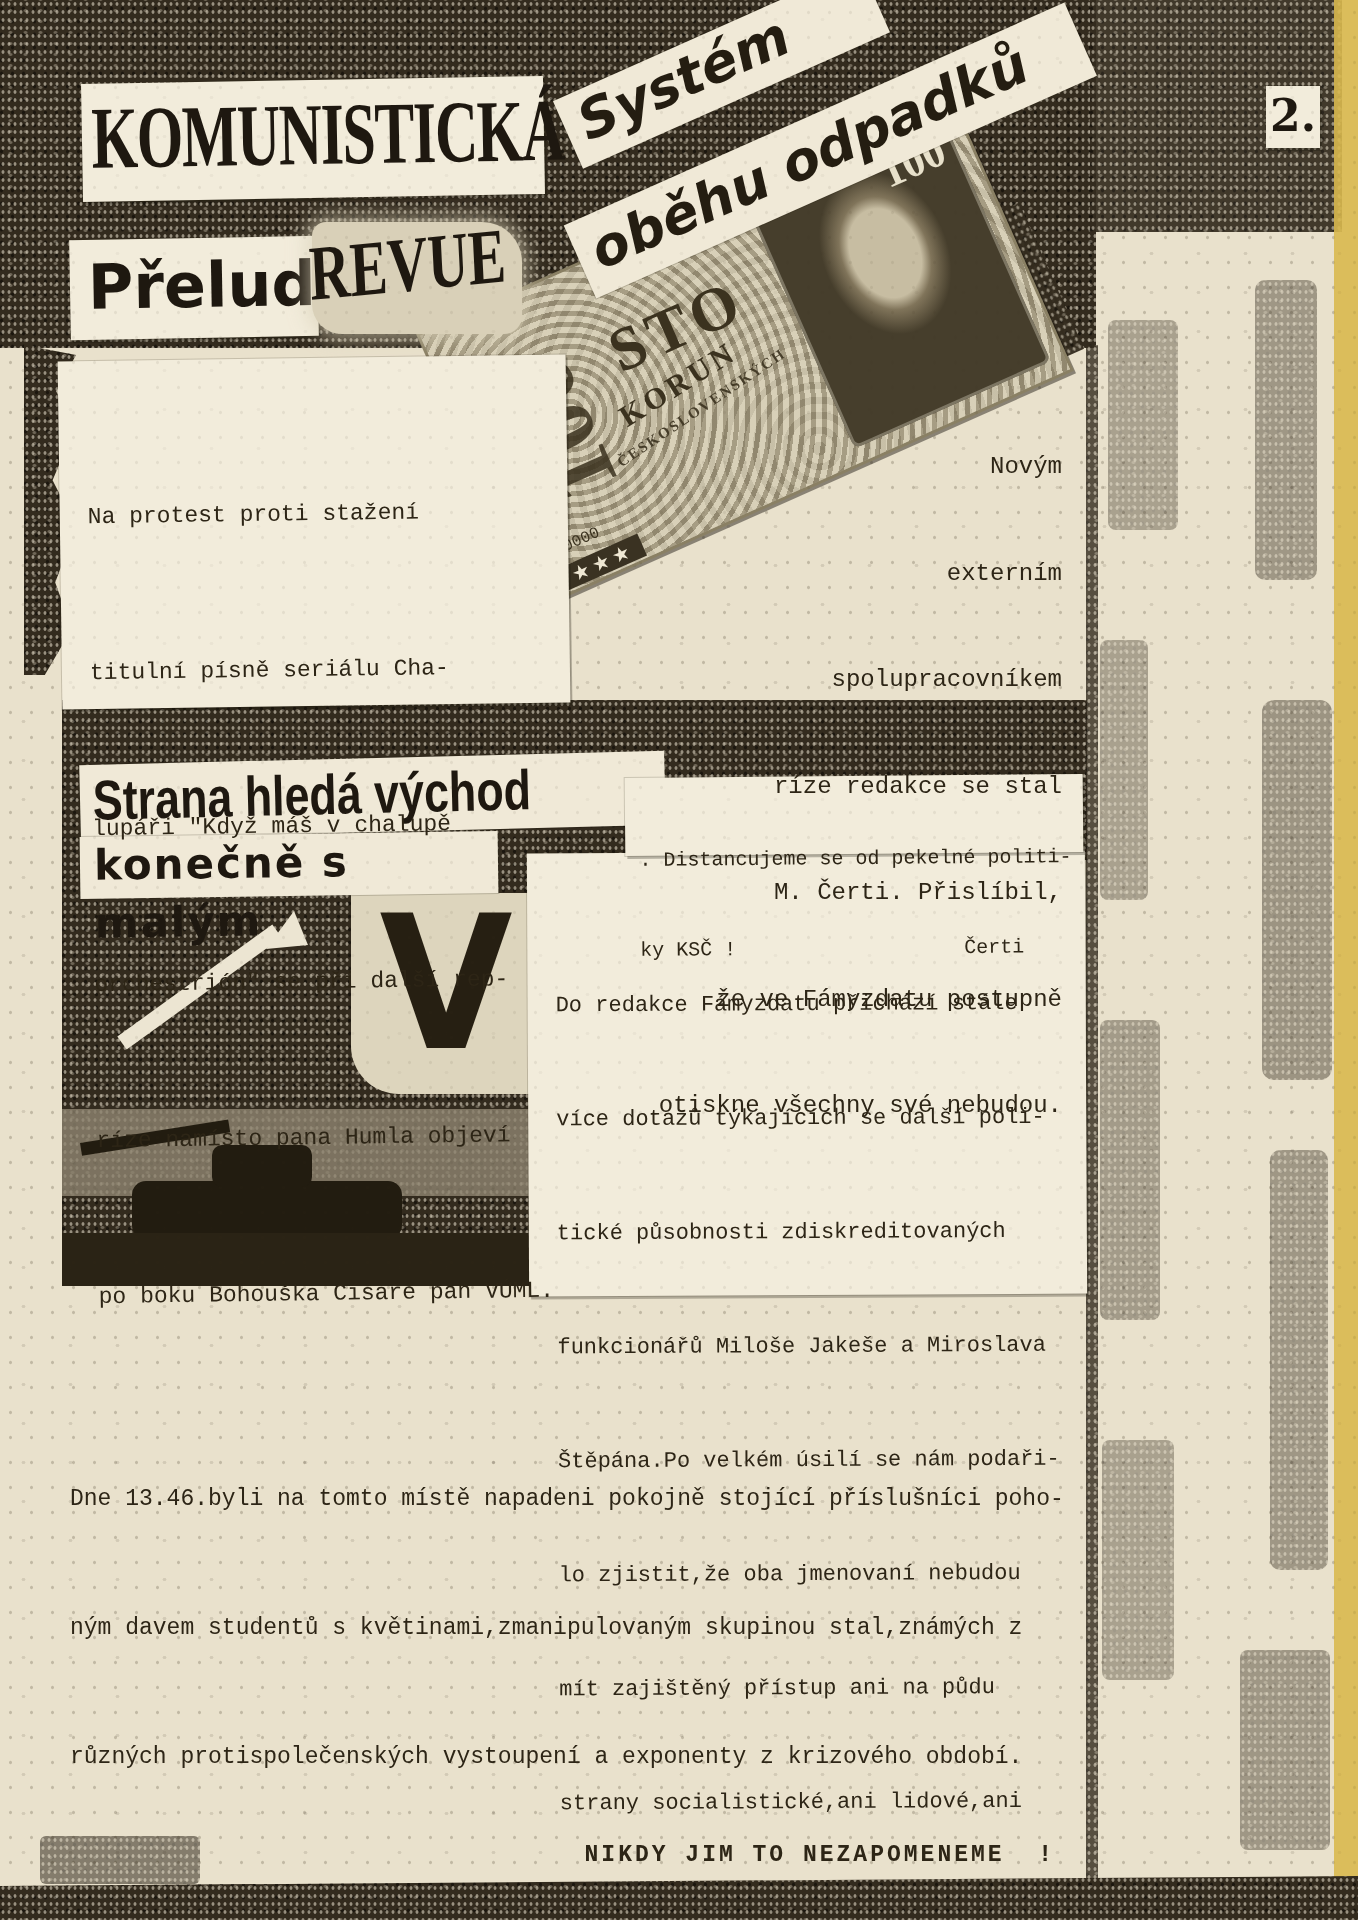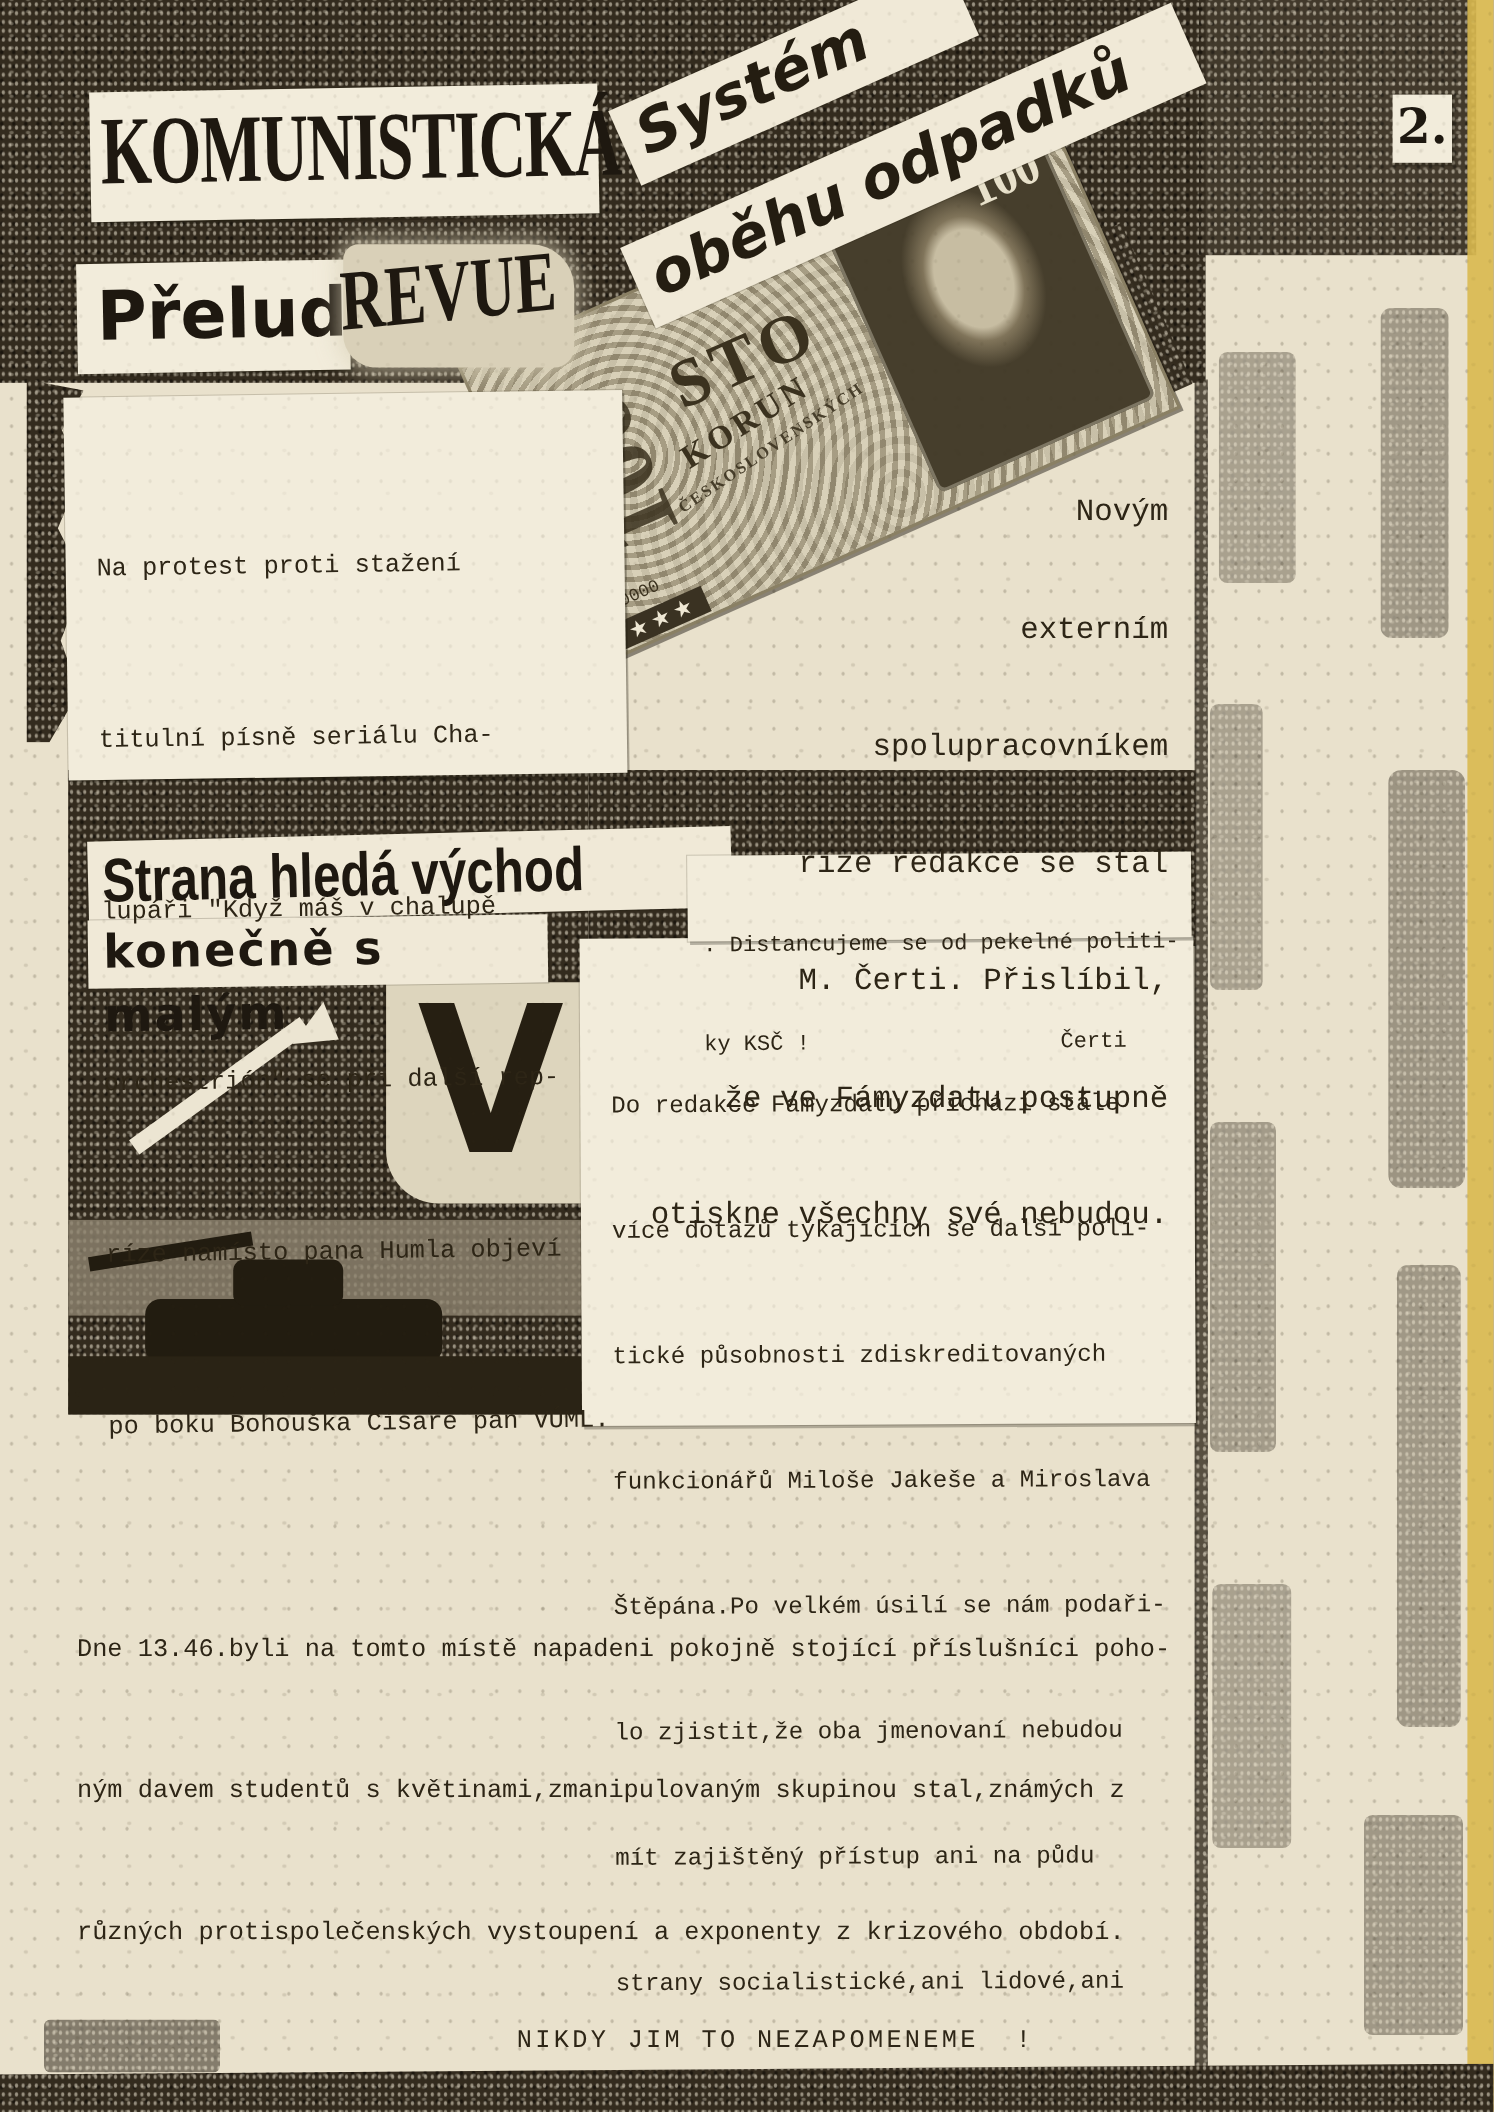--- a/index.html
+++ b/index.html
@@ -85,21 +85,21 @@
 
   <div class="abs paperbox tw" style="left:60px;top:358px;width:508px;height:348px;transform:rotate(-.8deg);padding:26px 0 0 28px;box-sizing:border-box;font-size:23px;line-height:52px;z-index:6;">
     <p>Na protest proti stažení</p>
     <p>titulní písně seriálu Cha-</p>
     <p>lupáři "Když máš v chalupě</p>
     <p>orchestrión" se při další rep-</p>
     <p>ríze namísto pana Humla objeví</p>
     <p>po boku Bohouška Císaře pan VÚML.</p>
   </div>
 
-  <div class="abs tw" style="left:540px;top:378px;width:522px;text-align:right;font-size:28px;line-height:35.5px;z-index:7;">
+  <div class="abs tw" style="left:540px;top:378px;width:522px;text-align:right;font-size:24px;line-height:35.5px;z-index:7;">
     <p>Novým</p>
     <p>externím</p>
     <p>spolupracovníkem</p>
     <p>ríze redakce se stal</p>
     <p>M. Čerti. Přislíbil,</p>
     <p>že ve Fámyzdatu postupně</p>
     <p>otiskne všechny své nebudou.</p>
   </div>
 
   <div class="abs dark noise" style="left:62px;top:700px;width:473px;height:586px;"></div>
@@ -151,21 +151,21 @@
     <p>ným davem studentů s květinami,zmanipulovaným skupinou stal,známých z</p>
     <p>různých protispolečenských vystoupení a exponenty z krizového období.</p>
     
     
     
     
     
     
   </div>
 
-  <div class="abs tw" style="left:355px;top:1842px;width:700px;text-align:center;font-size:23px;letter-spacing:3px;z-index:2;">NIKDY JIM TO NEZAPOMENEME  !</div>
+  <div class="abs tw" style="left:355px;top:1842px;width:700px;text-align:right;font-size:23px;letter-spacing:3px;z-index:2;font-weight:bold;">NIKDY JIM TO NEZAPOMENEME  !</div>
 
   <div class="abs dark noise" style="left:1086px;top:345px;width:12px;height:1534px;opacity:.8;"></div>
   <div class="abs dark noise" style="left:1108px;top:320px;width:70px;height:210px;opacity:.35;border-radius:8px;"></div>
   <div class="abs dark noise" style="left:1255px;top:280px;width:62px;height:300px;opacity:.4;border-radius:10px;"></div>
   <div class="abs dark noise" style="left:1100px;top:640px;width:48px;height:260px;opacity:.35;border-radius:8px;"></div>
   <div class="abs dark noise" style="left:1262px;top:700px;width:70px;height:380px;opacity:.42;border-radius:12px;"></div>
   <div class="abs dark noise" style="left:1100px;top:1020px;width:60px;height:300px;opacity:.38;border-radius:8px;"></div>
   <div class="abs dark noise" style="left:1270px;top:1150px;width:58px;height:420px;opacity:.4;border-radius:10px;"></div>
   <div class="abs dark noise" style="left:1102px;top:1440px;width:72px;height:240px;opacity:.35;border-radius:8px;"></div>
   <div class="abs dark noise" style="left:1240px;top:1650px;width:90px;height:200px;opacity:.4;border-radius:8px;"></div>

